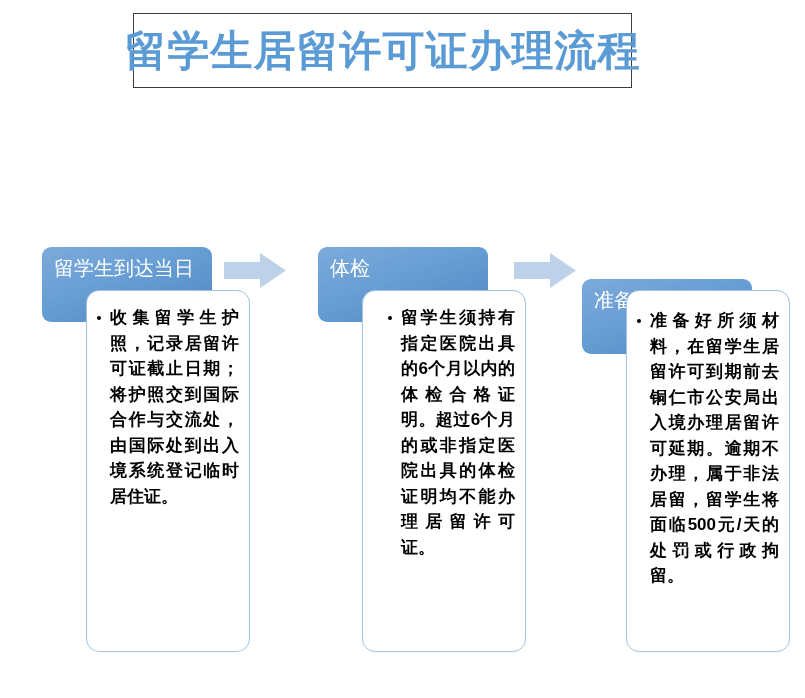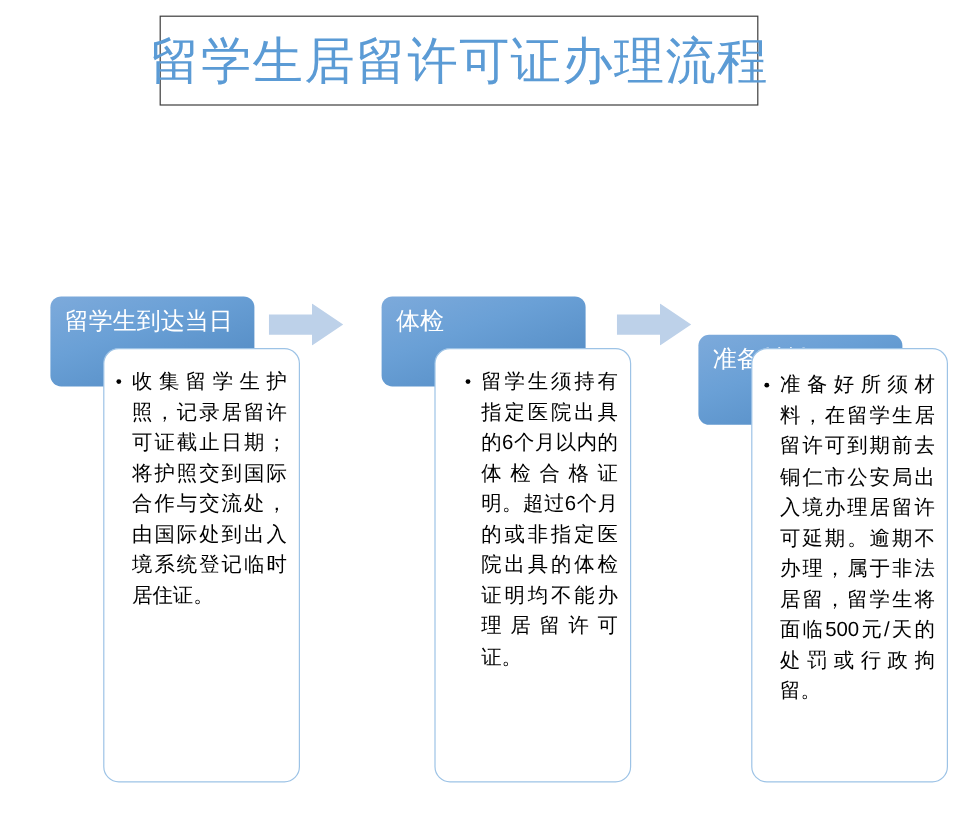--- a/index.html
+++ b/index.html
@@ -27,21 +27,21 @@
     display: flex;
     align-items: center;
     justify-content: center;
   }
   #title-text {
     color: #5B9BD5;
     font-size: 42px;
     line-height: 1;
     letter-spacing: 1px;
     white-space: nowrap;
-    font-weight: 400;
+    font-weight: 700;
   }
 
   
   #flow {
     position: absolute;
     left: 6px;
     top: 0;
     width: 805px;
     height: 568px;
   }
@@ -74,20 +74,21 @@
   }
 
   
   .stage-body {
     position: absolute;
     background: #ffffff;
     border: 1px solid #9DC3E6;
     border-radius: 13px;
     box-sizing: border-box;
     top: 43px;
+    font-weight: bold;
   }
   .stage-body-list {
     margin: 0;
     padding: 0;
     list-style: none;
   }
   .stage-body-item {
     position: relative;
     padding-left: 16px;
     color: #000000;

